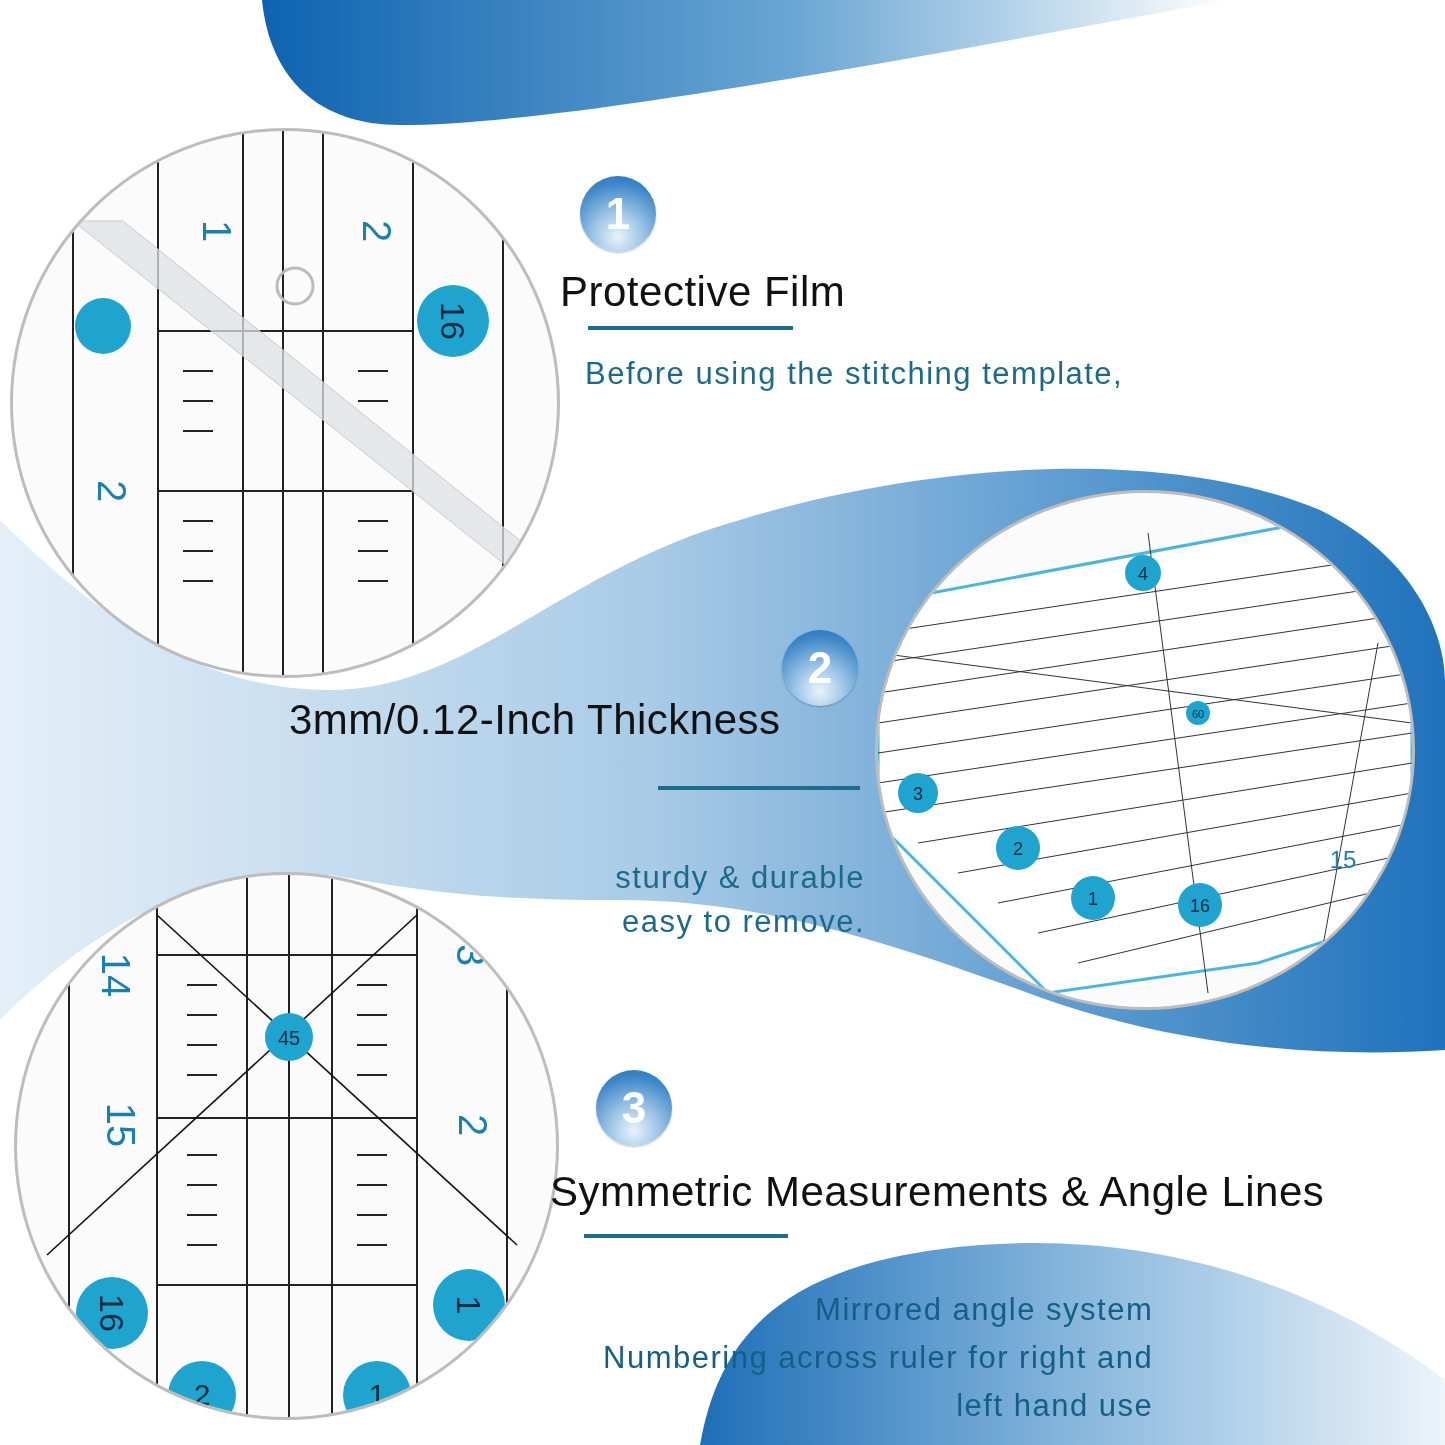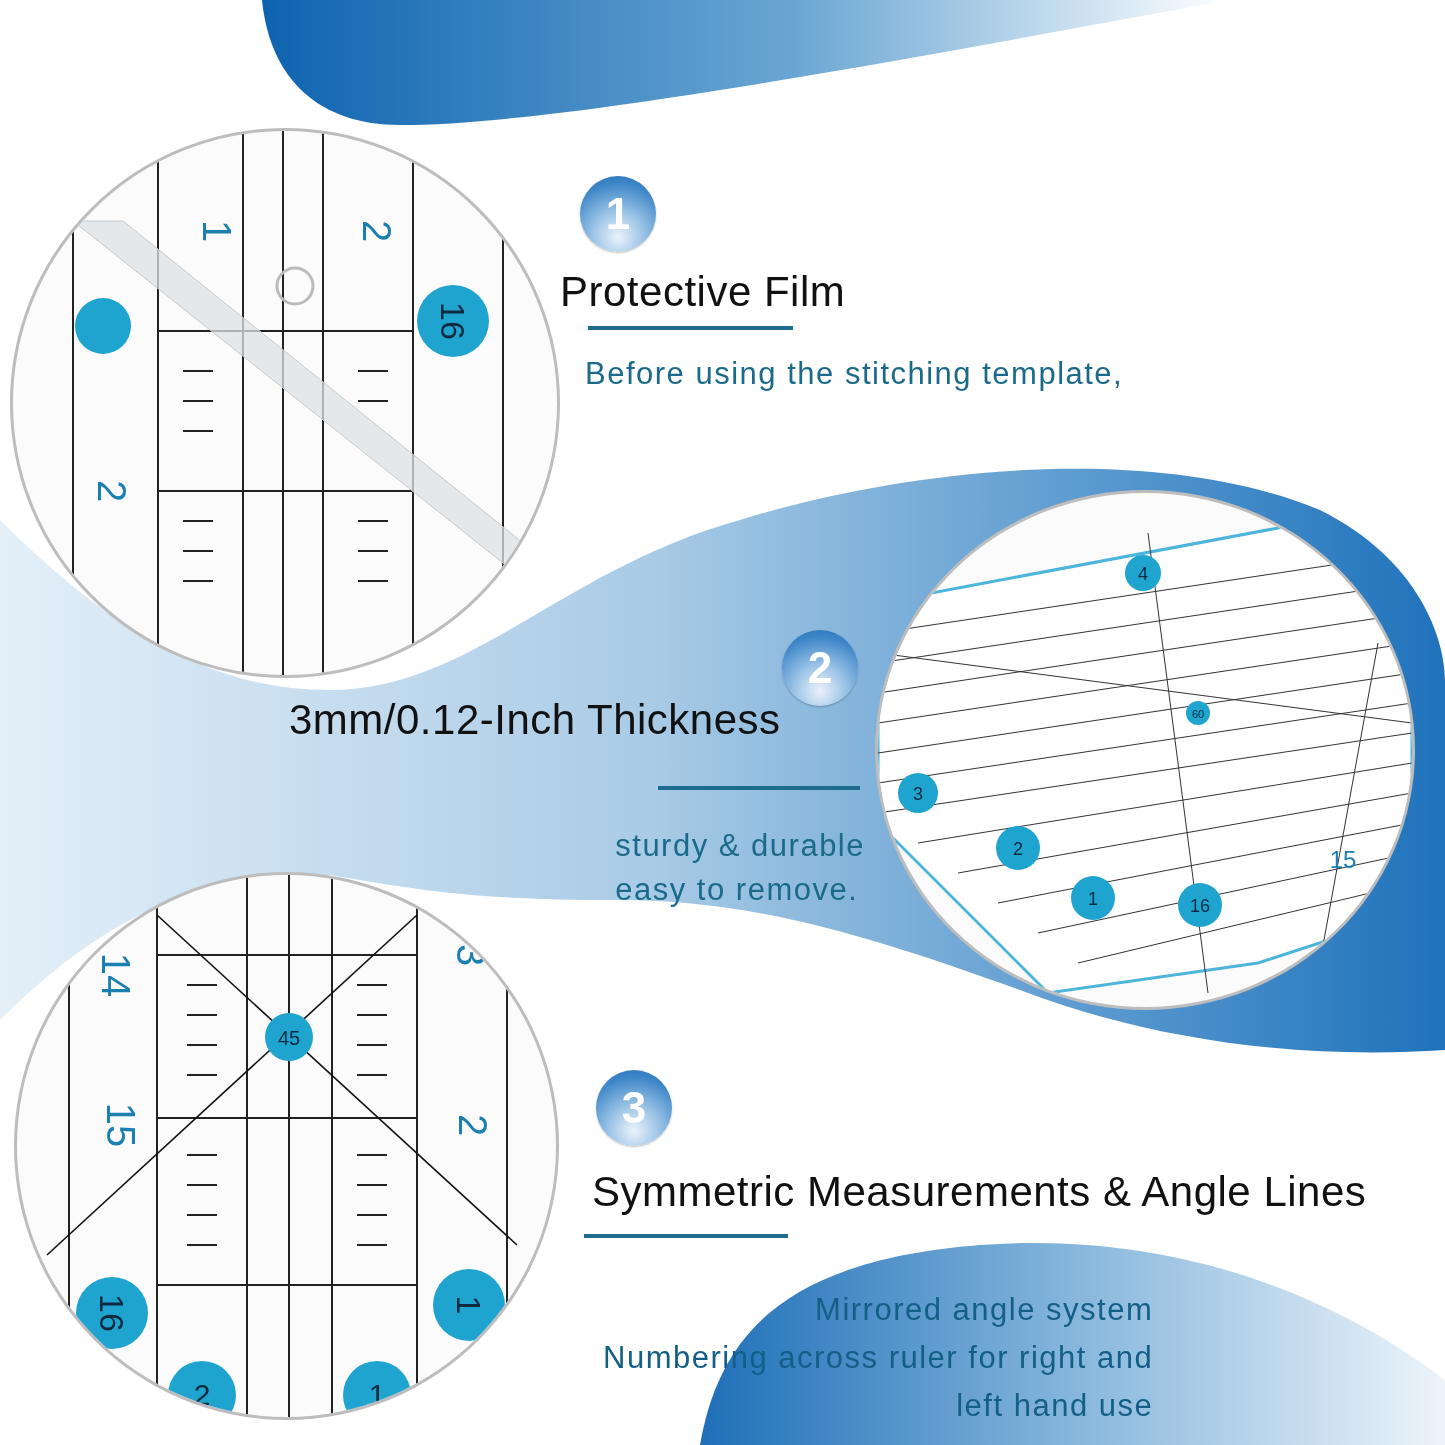--- a/index.html
+++ b/index.html
@@ -184,27 +184,27 @@
 <div class="rule" style="left:588px; top:326px; width:205px;"></div>
 <div class="desc" style="left:585px; top:352px;">
   <div>Before using the stitching template,</div>
 </div>
 
 <div class="badge" style="left:782px; top:630px;">
   <span>2</span>
 </div>
 <div class="title" style="left:289px; top:696px;">3mm/0.12-Inch Thickness</div>
 <div class="rule" style="left:658px; top:786px; width:202px;"></div>
-<div class="desc" style="right:580px; top:824px; text-align:left;">
+<div class="desc" style="right:580px; top:856px; text-align:right;">
   <div>sturdy &amp; durable</div>
   <div>easy to remove.</div>
 </div>
 
 <div class="badge" style="left:596px; top:1070px;">
   <span>3</span>
 </div>
-<div class="title" style="left:592px; top:1168px;">Symmetric Measurements &amp; Angle Lines</div>
+<div class="title" style="left:550px; top:1168px;">Symmetric Measurements &amp; Angle Lines</div>
 <div class="rule" style="left:584px; top:1234px; width:204px;"></div>
 <div class="desc" style="left:579px; top:1286px; line-height:48px; color:#145f86;margin-left:24px;">
   <div>Mirrored angle system</div>
   <div>Numbering across ruler for right and</div>
   <div>left hand use</div>
 </div>
 
 </body></html>

